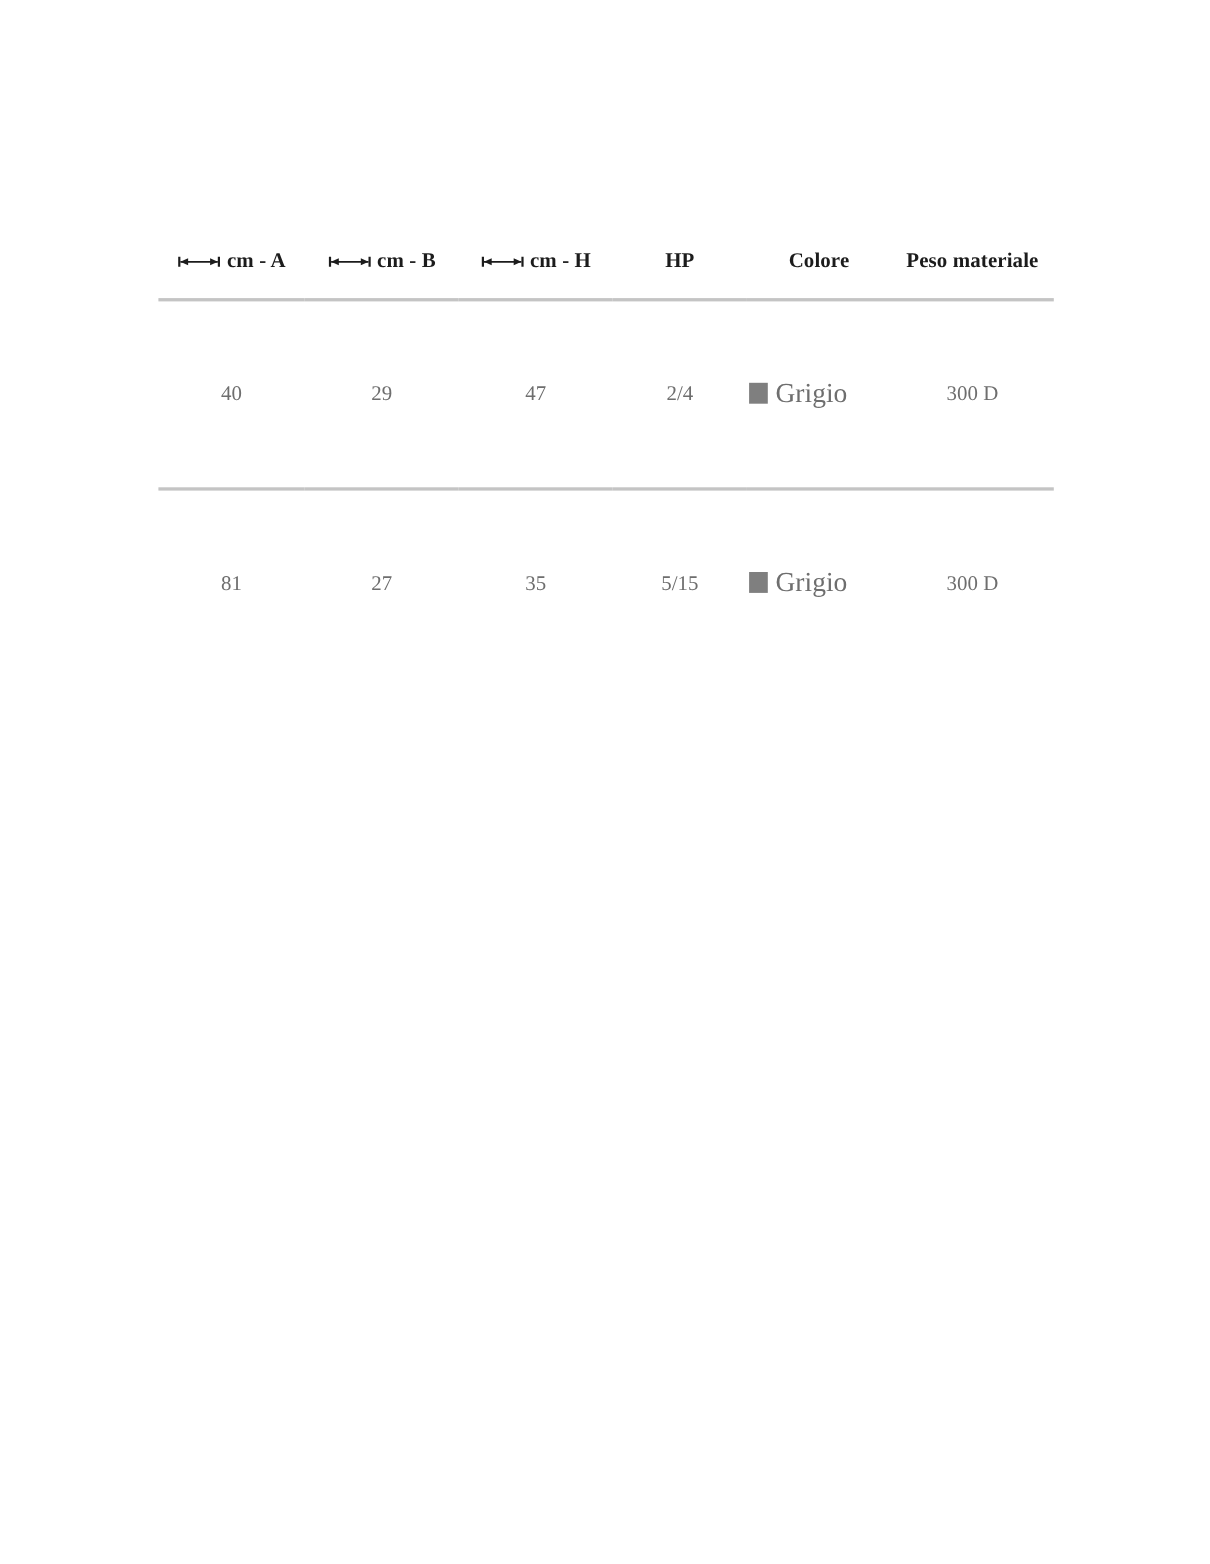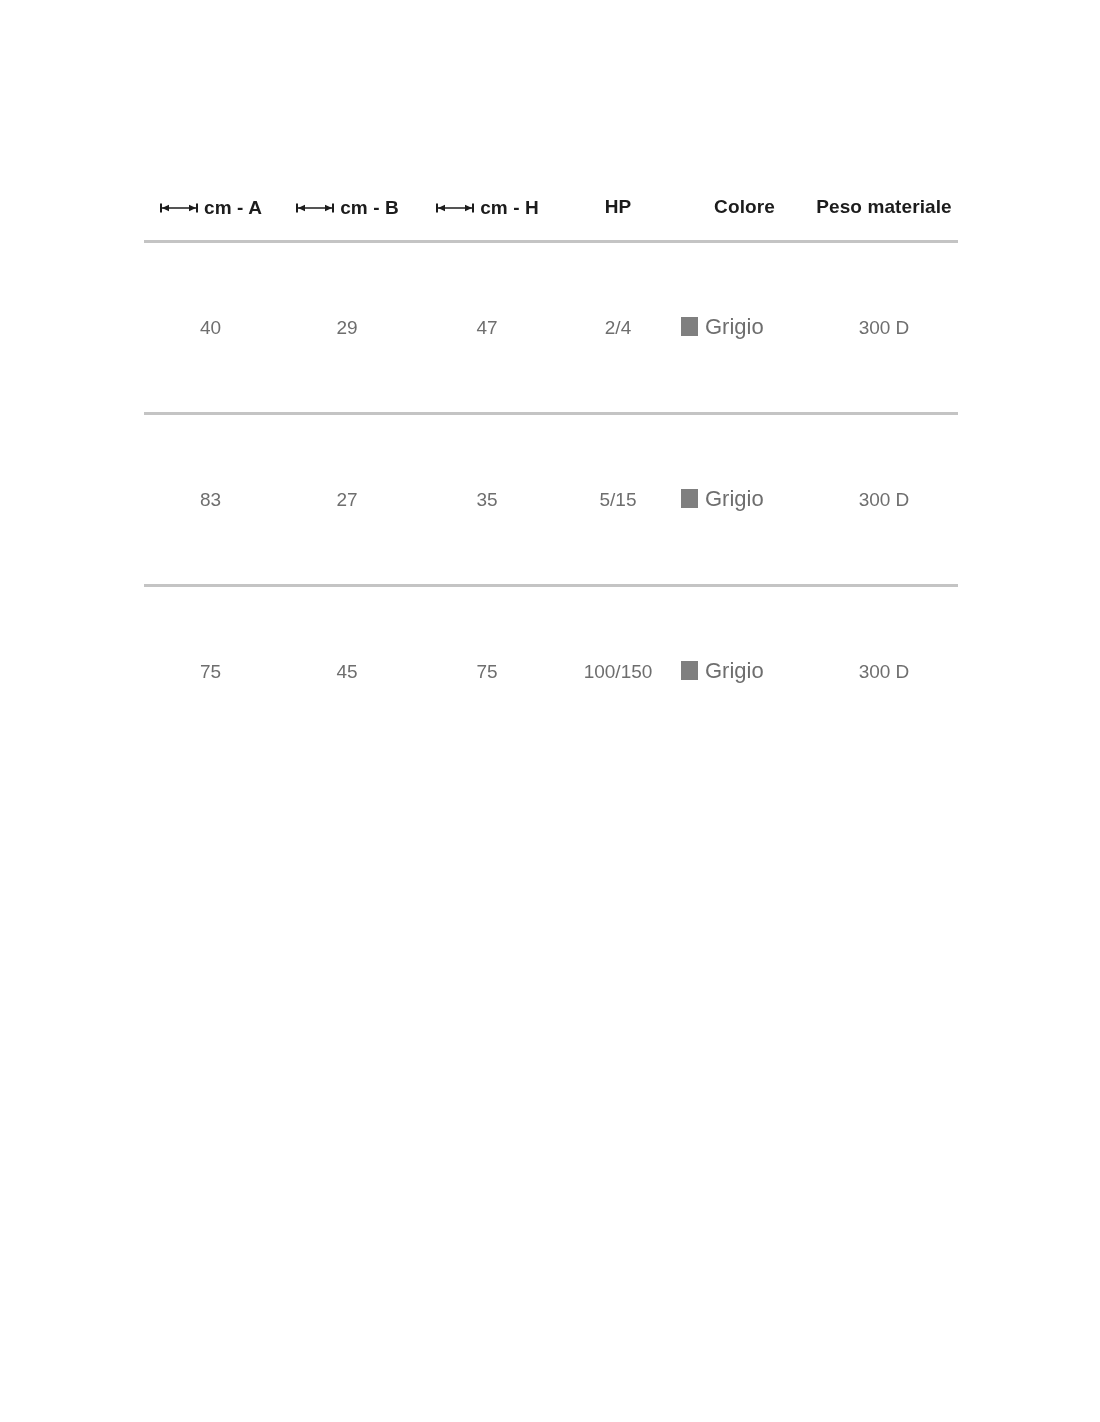--- a/index.html
+++ b/index.html
@@ -17,24 +17,25 @@
   .page {
     position: relative;
     width: 1100px;
     height: 1422px;
     background: #ffffff;
   }
 
   .spec-table {
     position: absolute;
     left: 144px;
-    top: 196px;
+    top: 227px;
     width: 814px;
     border-collapse: collapse;
     table-layout: fixed;
+    font-family: Liberation Serif, serif;
   }
 
   .spec-table col.c-a { width: 133px; }
   .spec-table col.c-b { width: 140px; }
   .spec-table col.c-h { width: 140px; }
   .spec-table col.c-hp { width: 122px; }
   .spec-table col.c-colore { width: 131px; }
   .spec-table col.c-peso { width: 148px; }
 
   thead th {
@@ -102,21 +103,21 @@
   .swatch {
     display: inline-block;
     width: 17px;
     height: 19px;
     background: #7f7f7f;
     flex: 0 0 auto;
   }
 
   .swatch-label {
     color: #6e6e6e;
-    font-size: 22px;
+    font-size: 25px;
   }
 </style>
 </head>
 <body>
 
 <div class="page">
 
   <table class="spec-table">
     <colgroup>
       <col class="c-a">
@@ -198,45 +199,32 @@
         <td class="colore-cell">
           <span class="colore-inner">
             <span class="swatch" style="background: rgb(127, 127, 127);"></span>
             <span class="swatch-label">Grigio</span>
           </span>
         </td>
         <td>300 D</td>
       </tr>
 
       <tr>
-        <td>83</td>
+        <td>81</td>
         <td>27</td>
         <td>35</td>
         <td>5/15</td>
         <td class="colore-cell">
           <span class="colore-inner">
             <span class="swatch" style="background: rgb(127, 127, 127);"></span>
             <span class="swatch-label">Grigio</span>
           </span>
         </td>
         <td>300 D</td>
       </tr>
 
 
 
 
-      <tr>
-        <td>75</td>
-        <td>45</td>
-        <td>75</td>
-        <td>100/150</td>
-        <td class="colore-cell">
-          <span class="colore-inner">
-            <span class="swatch" style="background: rgb(127, 127, 127);"></span>
-            <span class="swatch-label">Grigio</span>
-          </span>
-        </td>
-        <td>300 D</td>
-      </tr>
     </tbody>
   </table>
 
 </div>
 
 </body></html>

